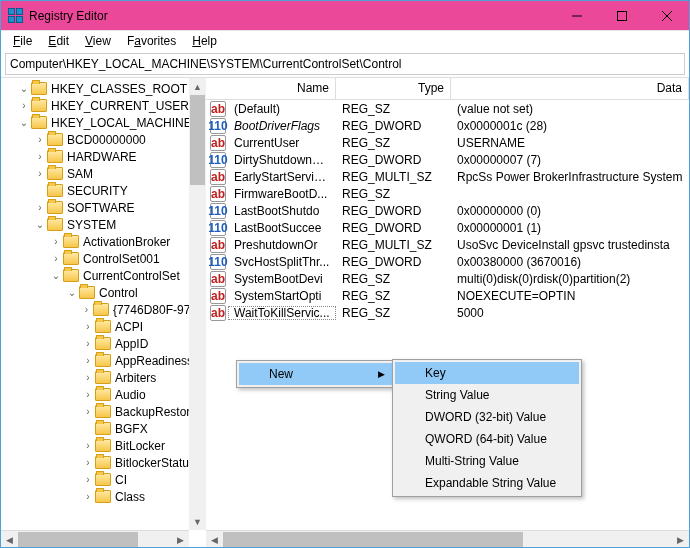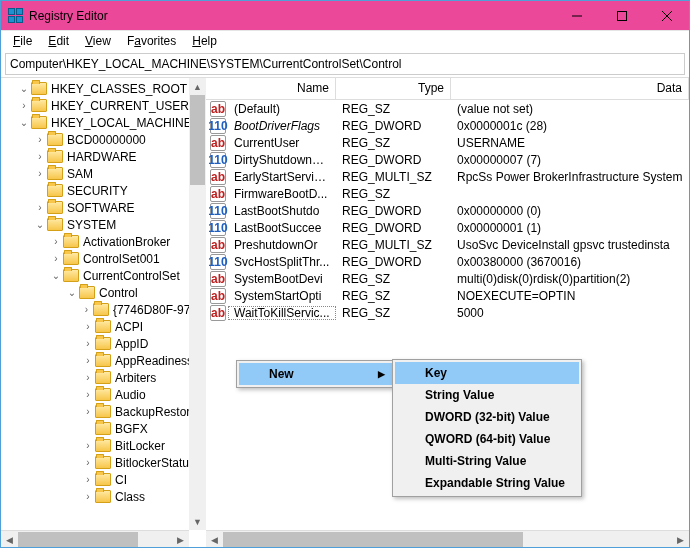--- a/index.html
+++ b/index.html
@@ -30,21 +30,21 @@
 .col-type { width: 115px; }
 .col-data { flex: 1; }
 .list-body { flex: 1; overflow: hidden; }
 .list-row { display: flex; height: 17px; align-items: center; }
 .list-row .col { padding: 0 6px; white-space: nowrap; overflow: hidden; text-overflow: ellipsis; }
 .val-icon { width: 16px; height: 16px; margin-left: 4px; margin-right: 2px; display: inline-flex; align-items: center; justify-content: center; border: 1px solid #999; border-radius: 2px; font-size: 12px; font-weight: bold; flex-shrink: 0; }
 .val-icon.sz { color: #c02020; background: #fff; }
 .val-icon.dw { color: #2060c0; background: #fff; }
 .list-row.selected .col-name { outline: 1px dotted #888; outline-offset: -1px; }
 .ctxmenu { position: absolute; background: #f0f0f0; border: 1px solid #a0a0a0; box-shadow: 2px 2px 4px rgba(0,0,0,0.25); padding: 2px; }
-.ctxmenu-item { height: 22px; display: flex; align-items: center; padding: 0 30px 0 30px; position: relative; white-space: nowrap; font-weight: bold; }
+.ctxmenu-item { height: 22px; display: flex; align-items: center; padding: 0 30px 0 30px; position: relative; white-space: nowrap; }
 .ctxmenu-item.hover { background: #91c9f7; }
 .ctxmenu-item .arrow { position: absolute; right: 8px; font-size: 9px; }
 .submenu { left: 155px; top: -2px; width: 190px; }
 .scrollbar-h { position: absolute; left: 0; right: 17px; bottom: 0; height: 17px; background: #f0f0f0; border-top: 1px solid #ddd; }
 .sbarrow { width: 17px; height: 17px; display: flex; align-items: center; justify-content: center; color: #666; font-size: 9px; position: absolute; }
 .tree-wrapper { position: relative; height: 100%; }
 .tree-scroll-v { position: absolute; right: 0; top: 0; bottom: 17px; width: 17px; background: #f0f0f0; }
 .thumb { background: #c0c0c0; position: absolute; }
 </style>
 </head>

